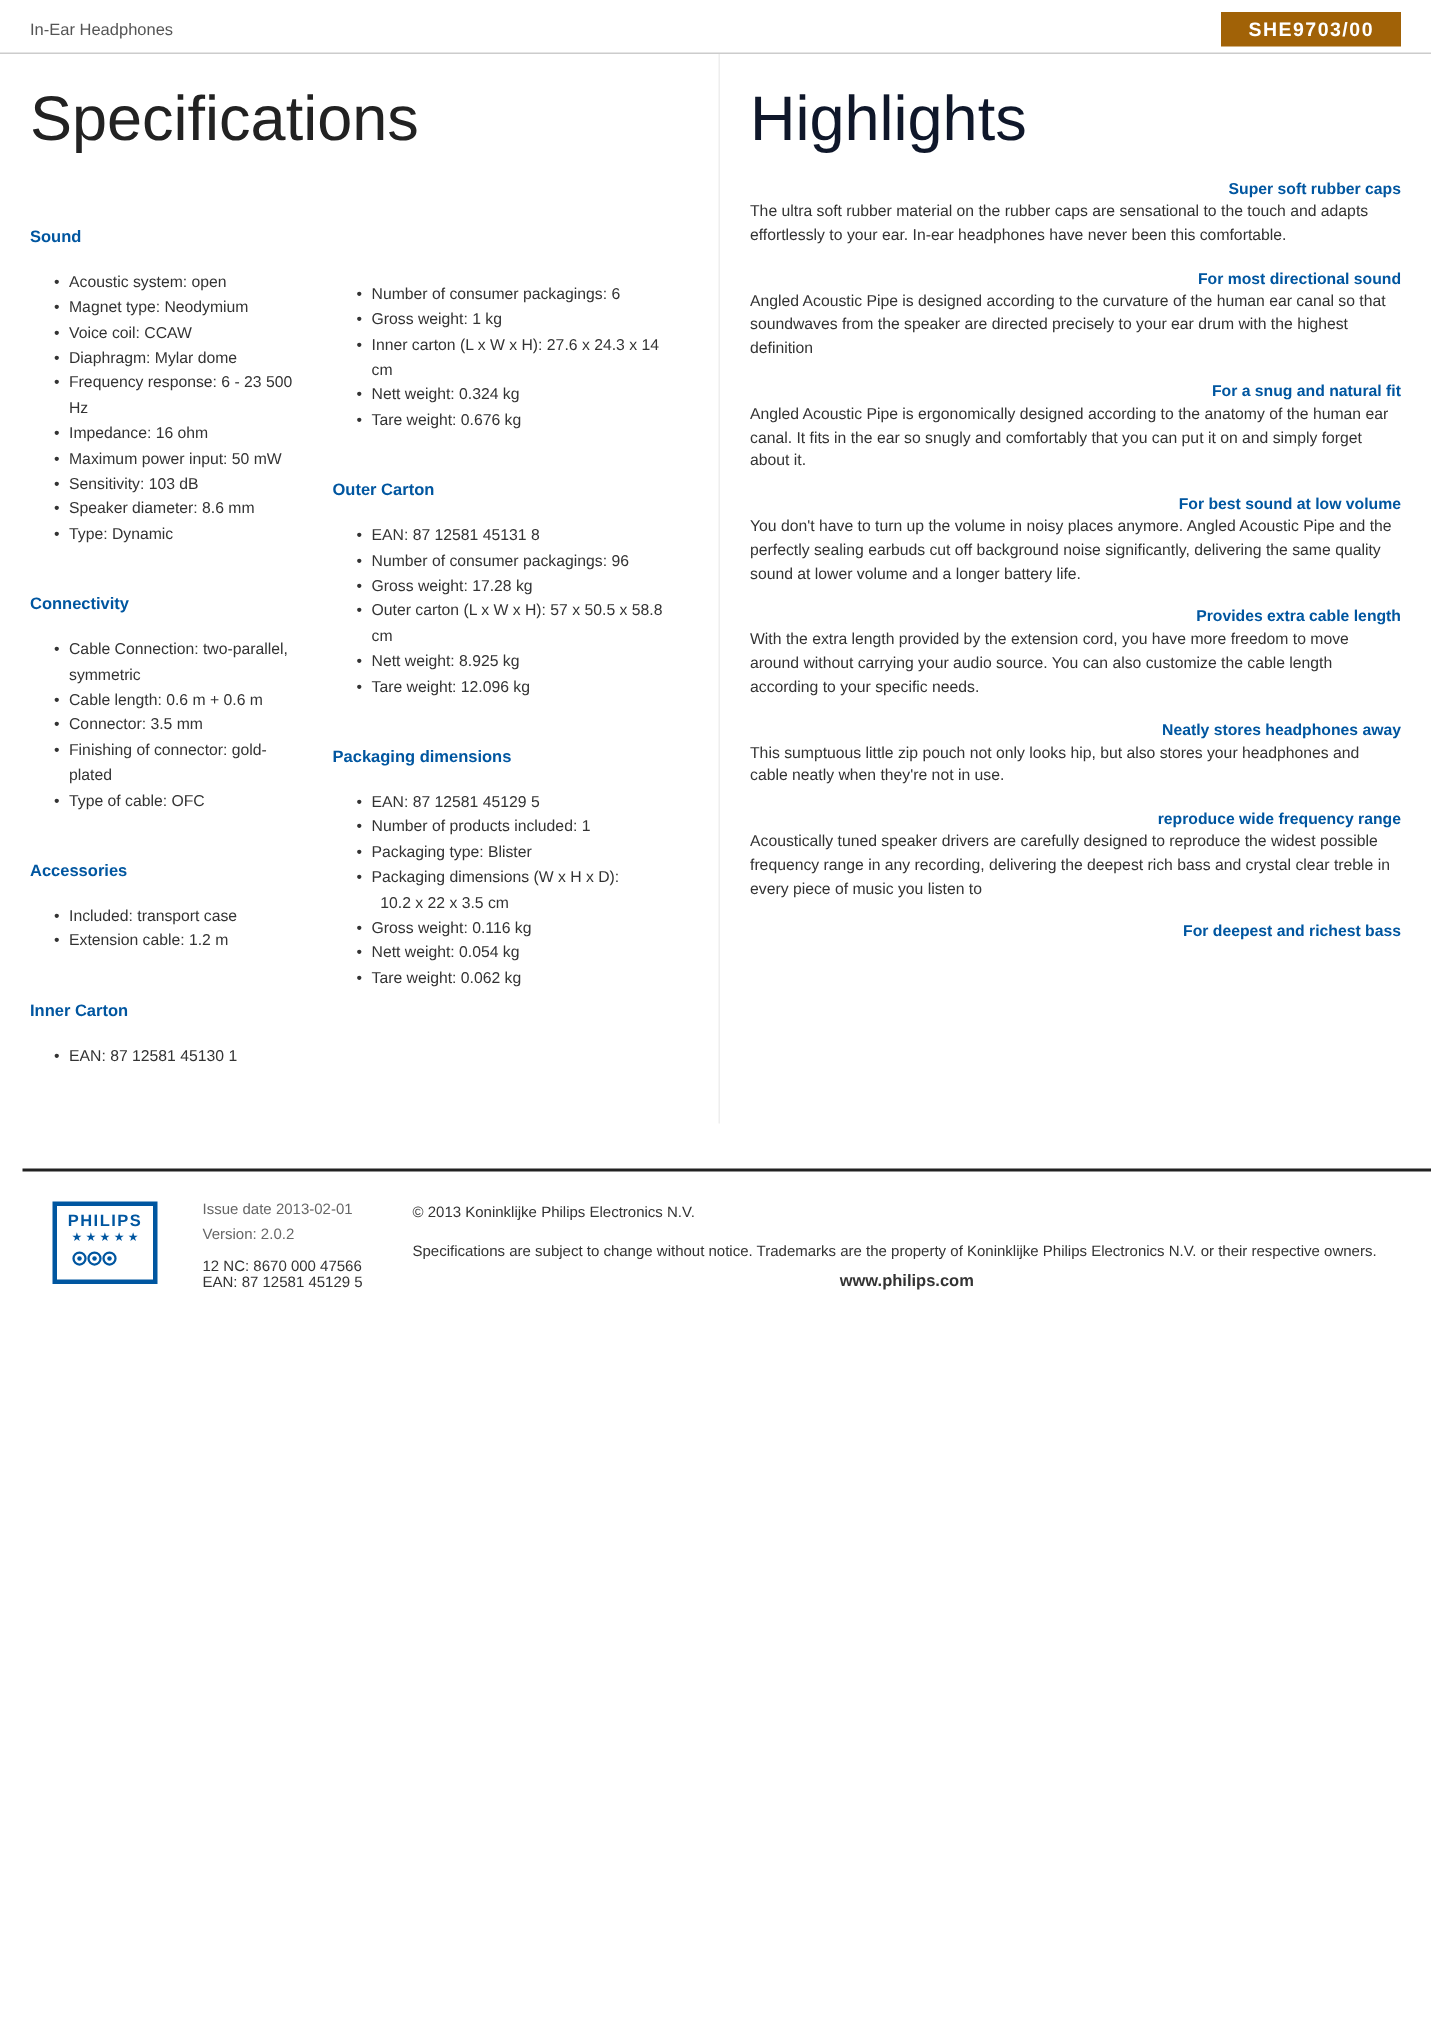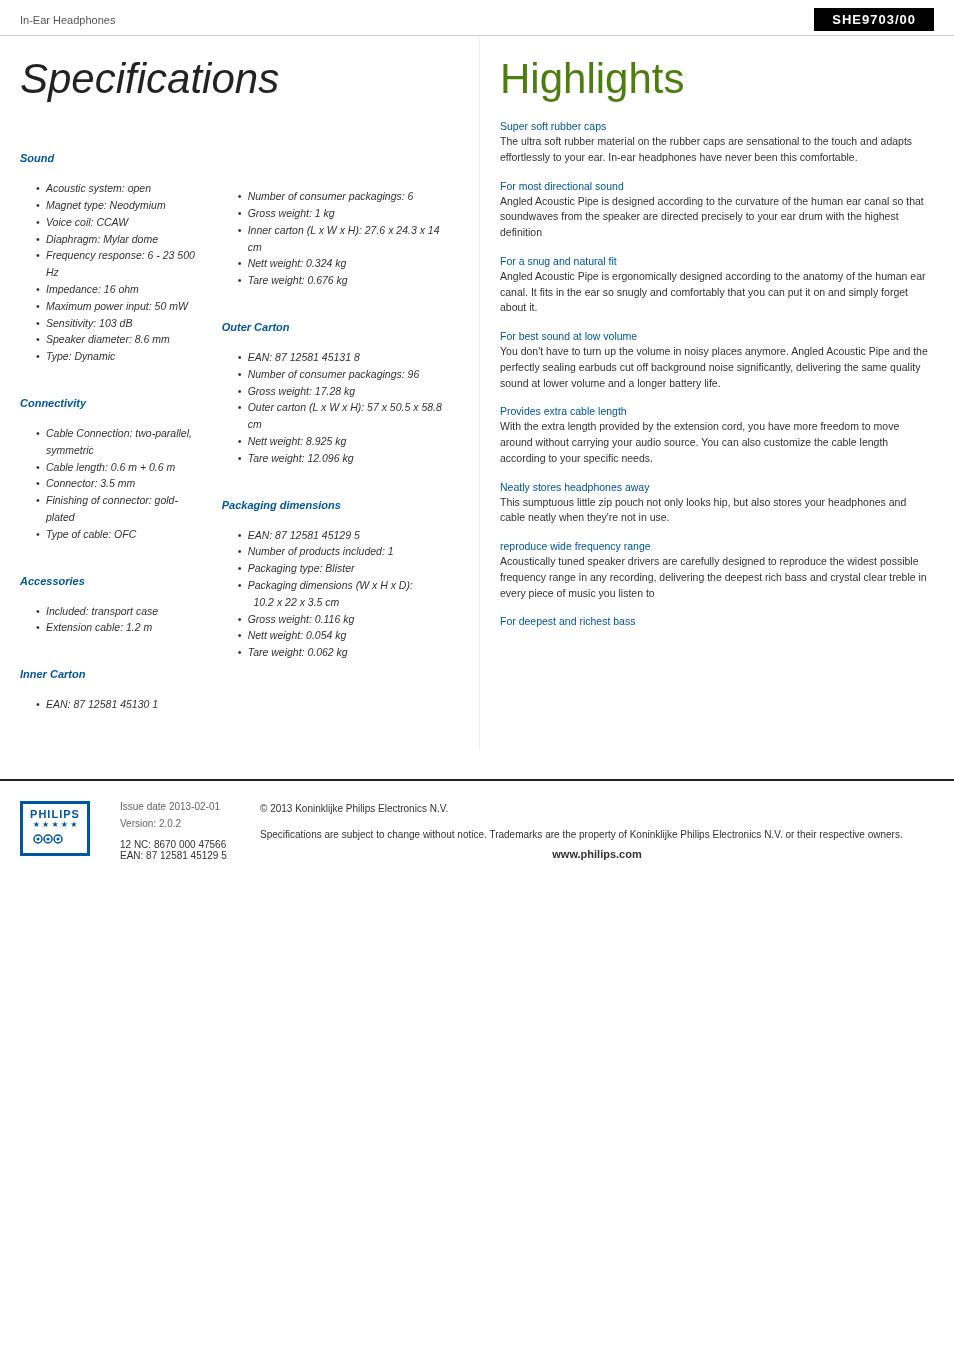--- a/index.html
+++ b/index.html
@@ -18,61 +18,60 @@
       justify-content: space-between;
       align-items: center;
       padding: 8px 20px 4px 20px;
       border-bottom: 1px solid #ccc;
     }
     .header-product-type {
       font-size: 11px;
       color: #555;
     }
     .header-model {
-      background: #000000;
+      background: #a16207;
       color: #fff;
       padding: 4px 18px;
       font-size: 13px;
       font-weight: bold;
       letter-spacing: 1px;
     }
 
     
     .main-content {
       display: flex;
       padding: 0;
     }
 
     
     .left-col {
       width: 480px;
       padding: 20px 20px 20px 20px;
       border-right: 1px solid #eee;
-      font-style: italic;
     }
 
     
     .right-col {
       width: 474px;
       padding: 20px 20px 20px 20px;
     }
 
     
     .page-title {
       font-size: 42px;
       font-weight: 300;
       color: #222;
       margin-bottom: 18px;
       line-height: 1.1;
     }
 
     .highlights-title {
       font-size: 42px;
       font-weight: 300;
-      color: #4d7c0f;
+      color: #0f172a;
       margin-bottom: 18px;
       line-height: 1.1;
     }
 
     
     .section-heading {
       font-size: 11px;
       font-weight: bold;
       color: #0056a0;
       margin-top: 32px;
@@ -97,23 +96,24 @@
       position: absolute;
       left: 0;
     }
 
     
     .highlight-item {
       margin-bottom: 14px;
     }
     .highlight-title {
       font-size: 10.5px;
-      font-weight: normal;
+      font-weight: bold;
       color: #0056a0;
       margin-bottom: 2px;
+      text-align: right;
     }
     .highlight-text {
       font-size: 10.5px;
       color: #333;
       line-height: 1.5;
     }
 
     
     .specs-columns {
       display: flex;
@@ -128,20 +128,21 @@
     }
 
     
     .footer {
       border-top: 2px solid #222;
       margin-top: 30px;
       padding: 20px 20px 20px 20px;
       display: flex;
       align-items: flex-start;
       gap: 20px;
+      margin-left: 15px;
     }
     .footer-logo {
       width: 80px;
       flex-shrink: 0;
     }
     .philips-logo {
       width: 70px;
       height: 55px;
       border: 3px solid #0056a0;
       display: flex;

